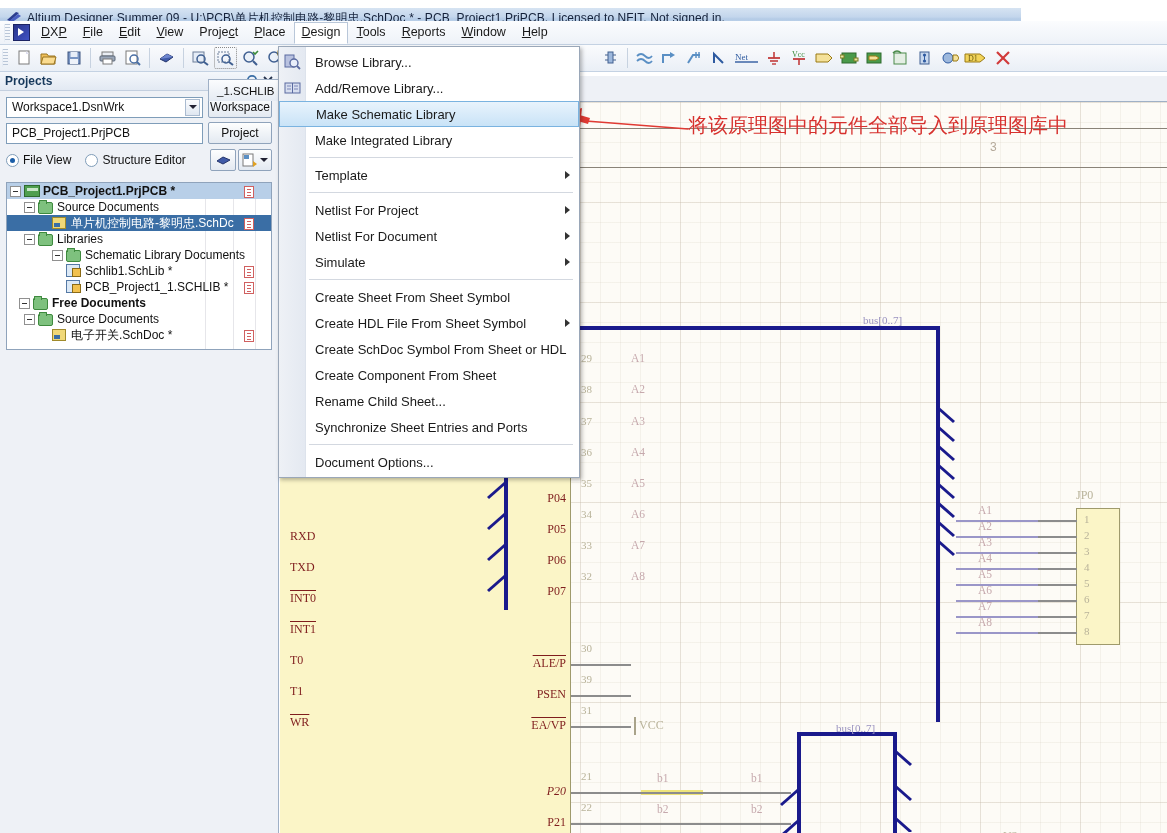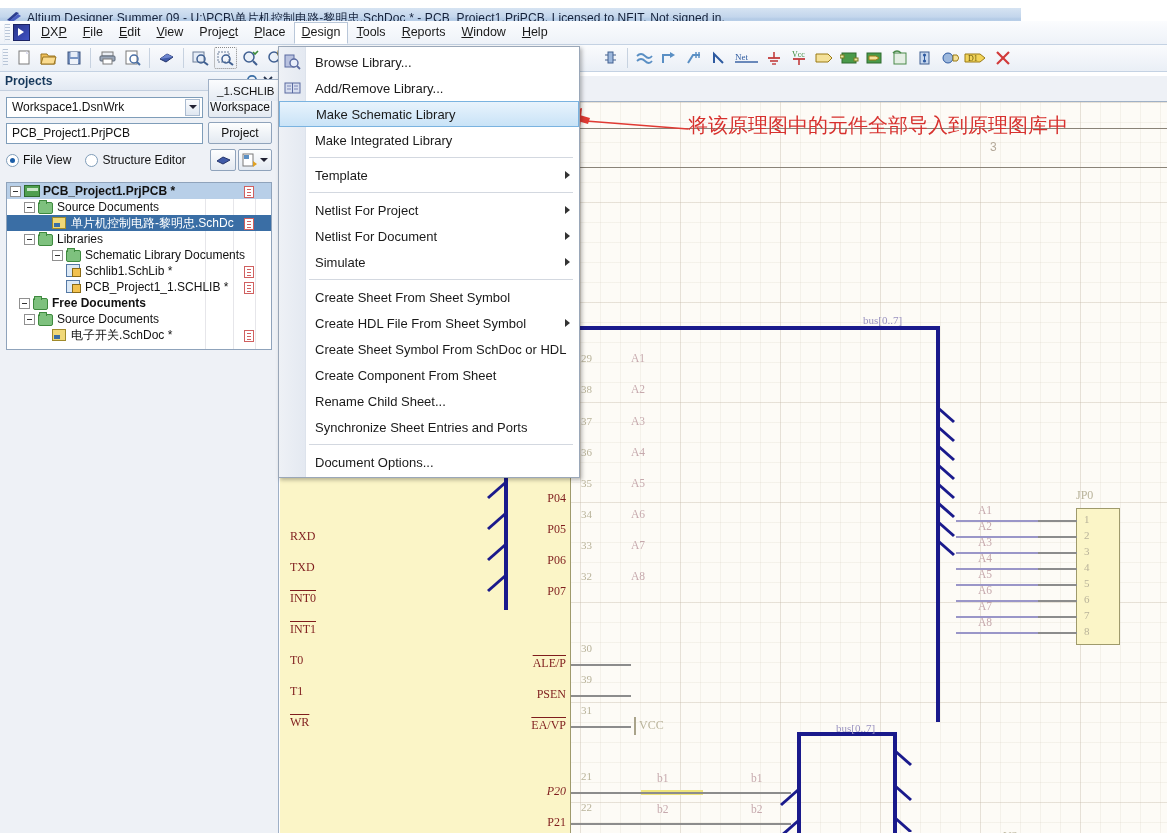--- a/index.html
+++ b/index.html
@@ -865,21 +865,21 @@
         </div>
         <div class="misep"></div>
         <div class="mi">
           <span>Create Sheet From Sheet Symbol</span>
         </div>
         <div class="mi">
           <span>Create HDL File From Sheet Symbol</span>
           <span class="sub-arrow"></span>
         </div>
         <div class="mi">
-          <span>Create Sheet Symbol From SchDoc or HDL</span>
+          <span>Create SchDoc Symbol From Sheet or HDL</span>
         </div>
         <div class="mi">
           <span>Create Component From Sheet</span>
         </div>
         <div class="mi">
           <span>Rename Child Sheet...</span>
         </div>
         <div class="mi">
           <span>Synchronize Sheet Entries and Ports</span>
         </div>

